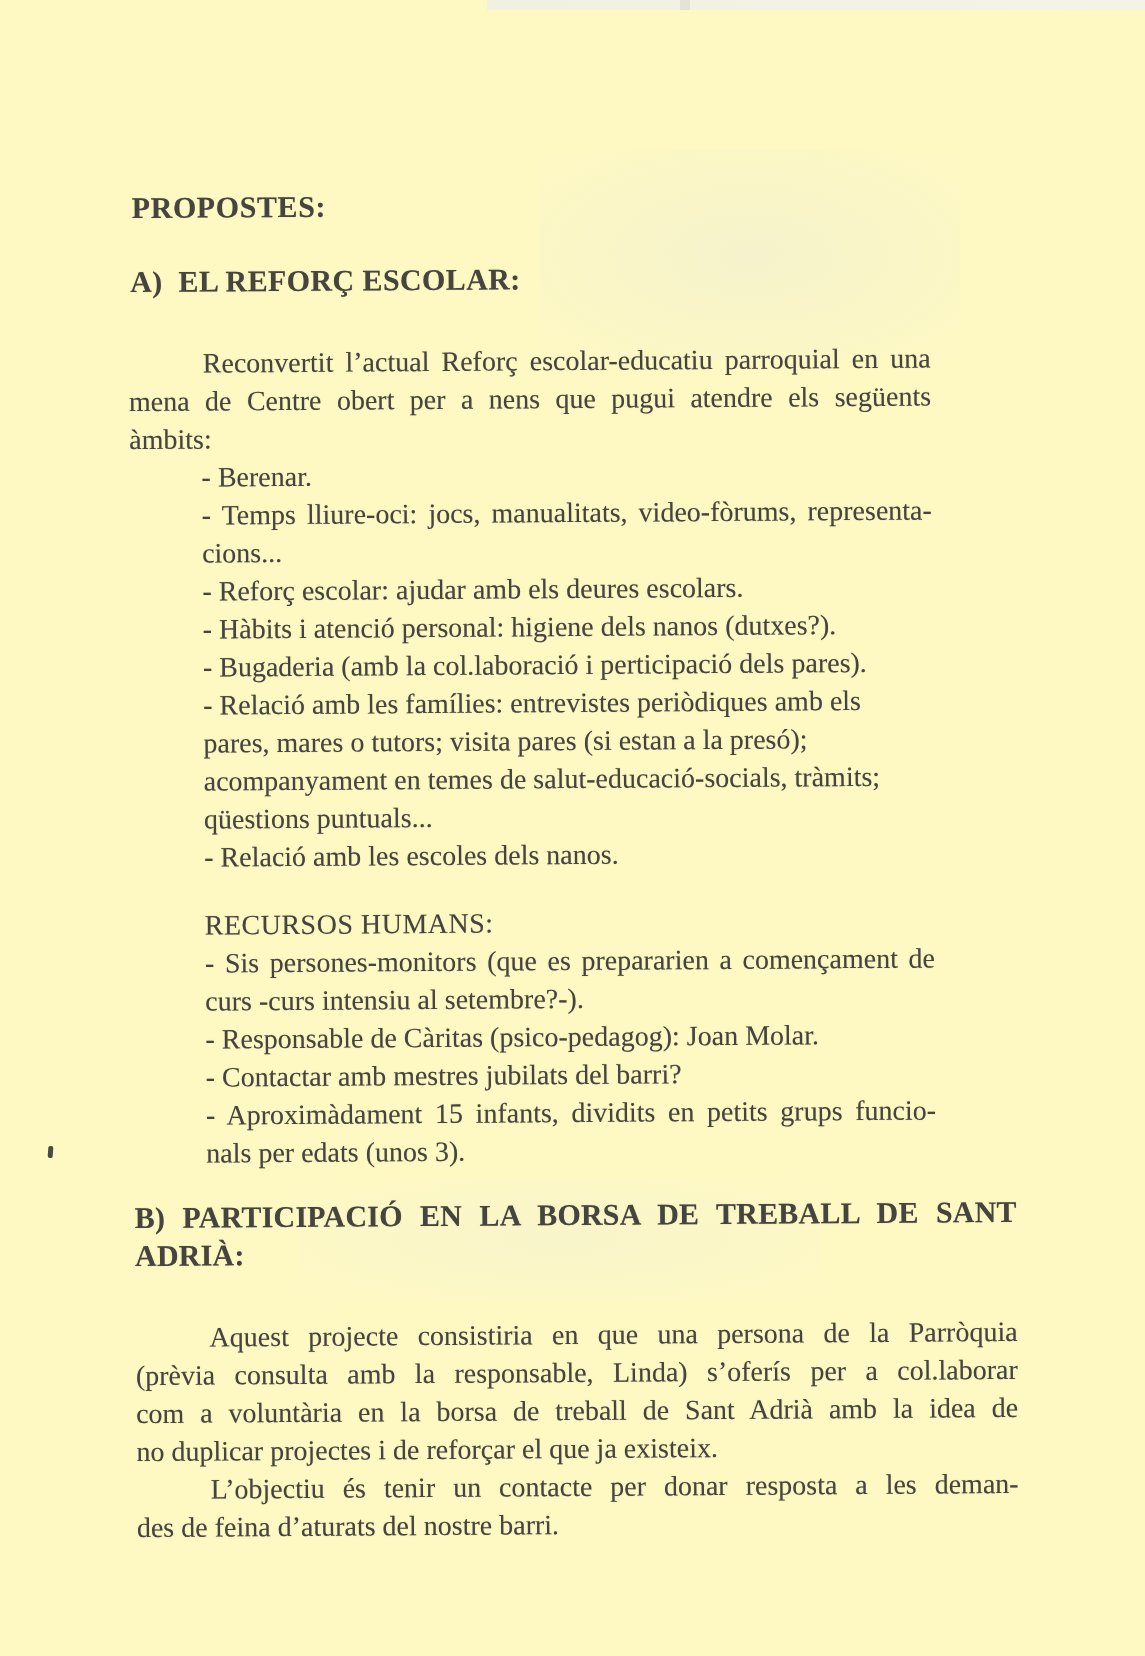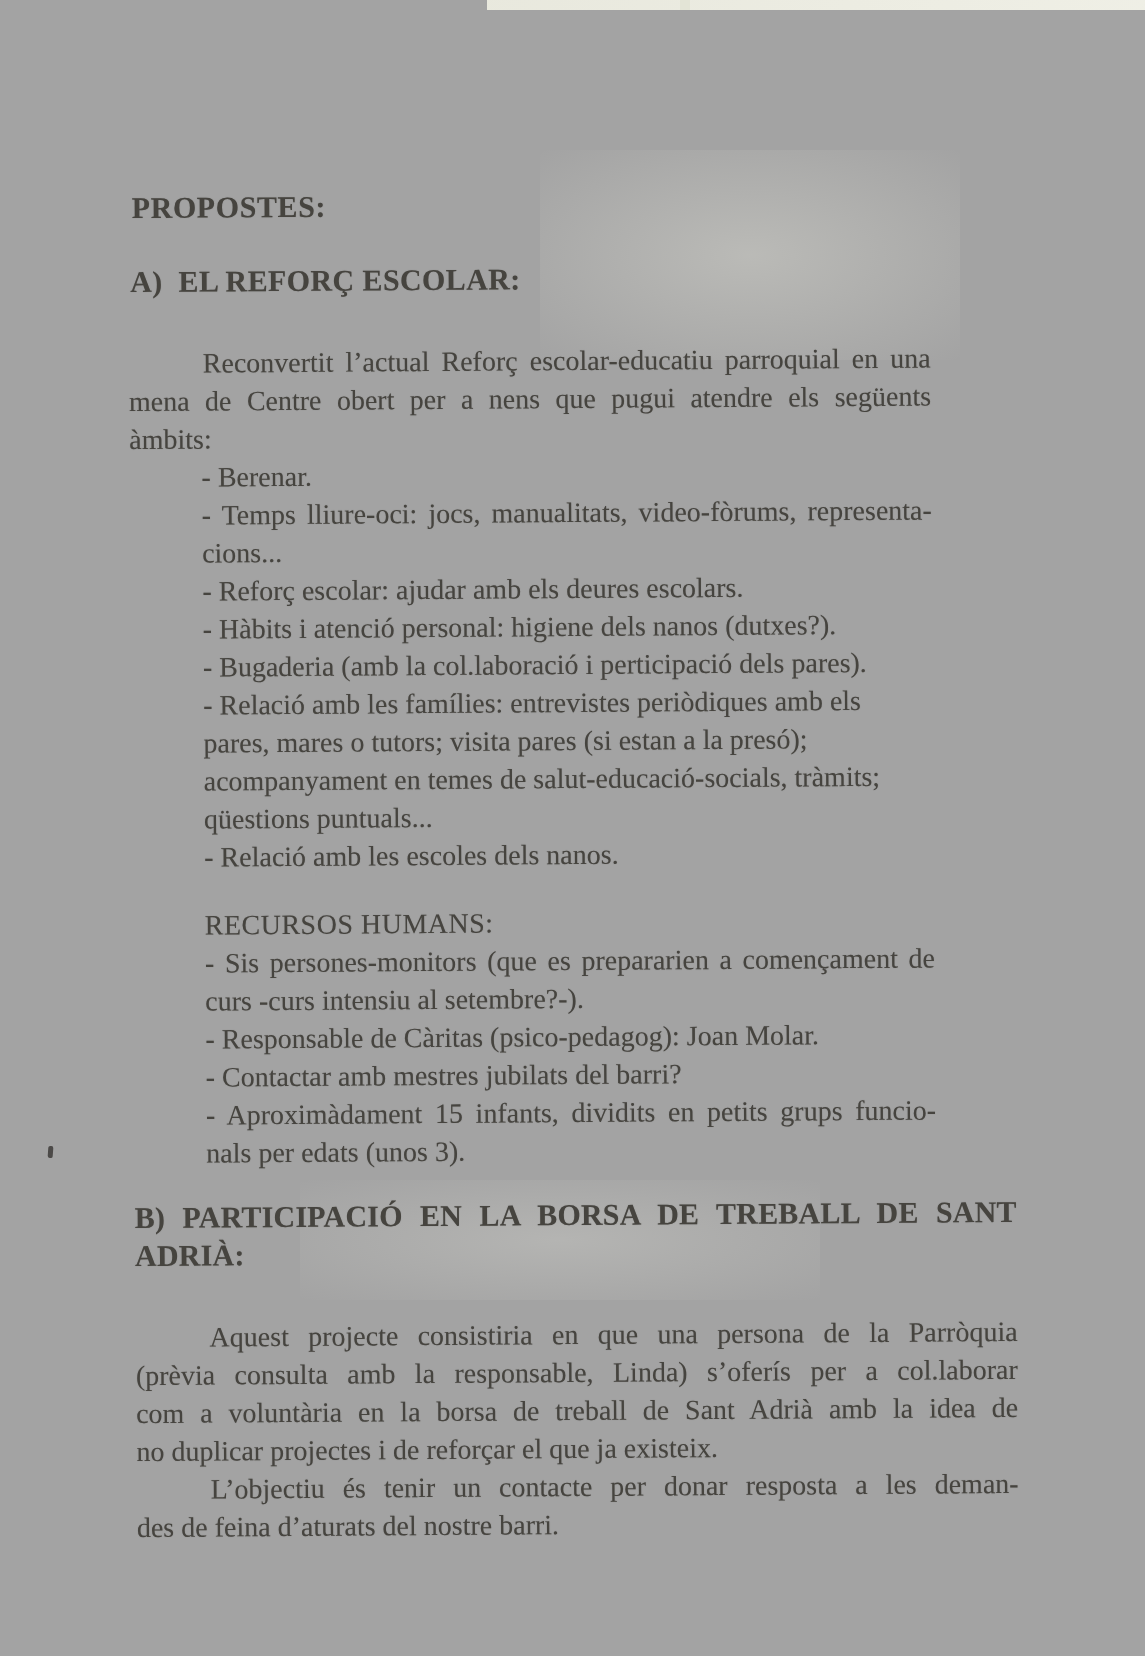--- a/index.html
+++ b/index.html
@@ -2,21 +2,21 @@
 <html><head>
 <meta charset="utf-8">
 <style>
   html, body { margin: 0; padding: 0; }
   body { background: #ffffff; }
 
   .page {
     position: relative;
     width: 1145px;
     height: 1656px;
-    background: #a3a3a3;
+    background: #fef9c3;
     overflow: hidden;
     font-family: "Liberation Serif", serif;
     color: #46443f;
   }
 
   
   .top-band {
     position: absolute; top: 0; left: 487px; width: 658px; height: 10px;
     background: linear-gradient(to right, rgba(240,240,228,0.9), rgba(243,243,233,0.95));
   }

